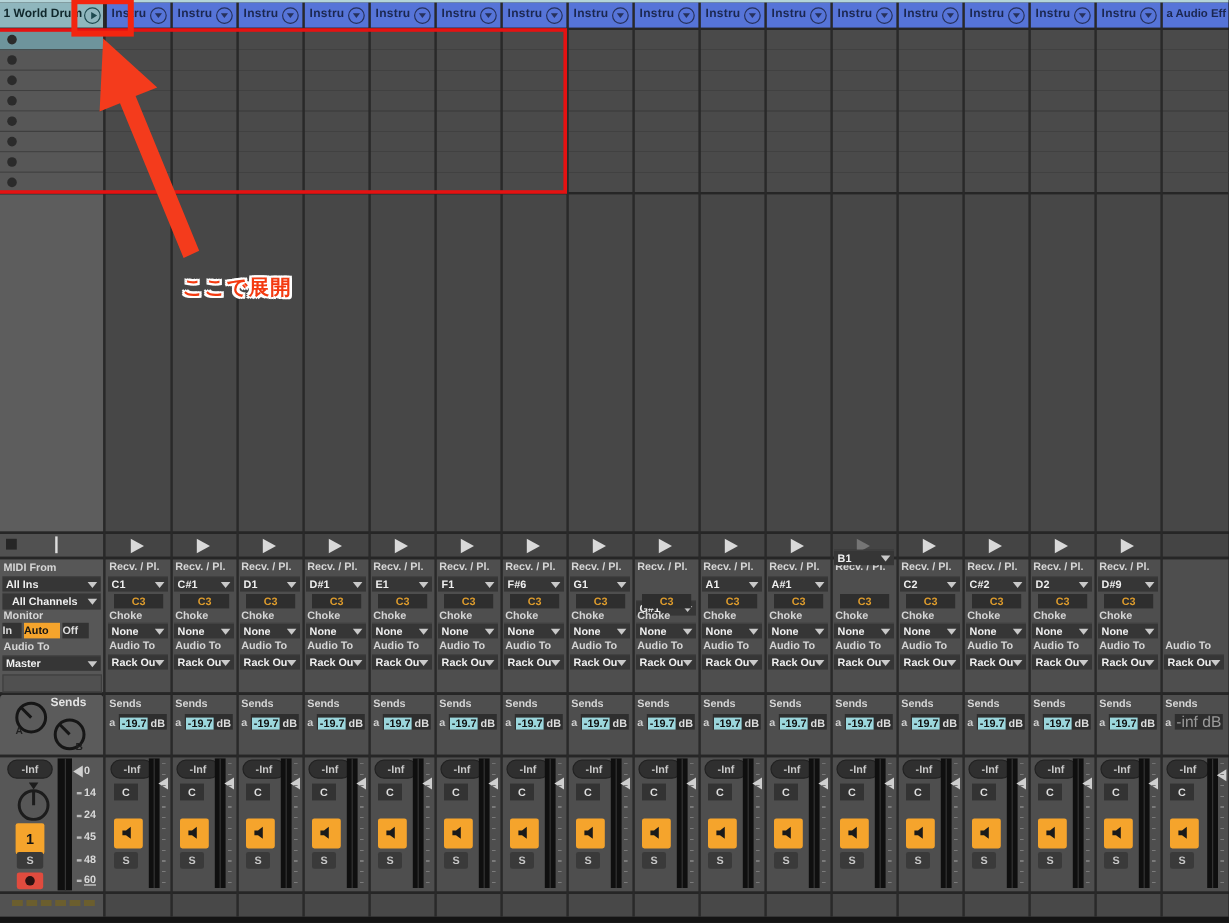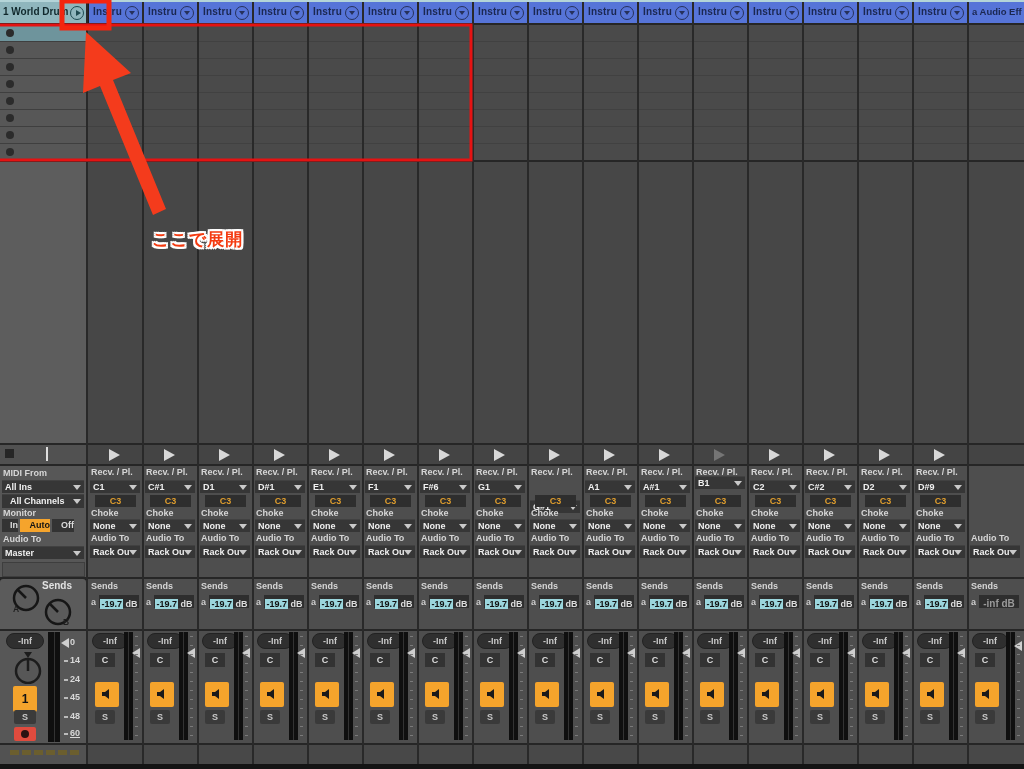--- a/index.html
+++ b/index.html
@@ -54,29 +54,29 @@
   .play-tri.disabled{border-left-color:#757575;}
   .stop-sq{position:absolute;top:449px;left:5px;width:9px;height:9px;background:#262626;}
   .cursor-line{position:absolute;top:447px;left:46px;width:1.5px;height:14px;background:#dedede;}
   
   .rlabel{position:absolute;left:3px;font-size:9px;font-weight:bold;color:#d6d6d6;white-space:nowrap;}
   .dd{position:absolute;left:2px;height:13px;background:#363636;box-shadow:inset 0 1px 0 rgba(255,255,255,.06);}
   .dd .dd-text{position:absolute;left:3px;top:1.5px;font-size:9px;font-weight:bold;color:#f0f0f0;white-space:nowrap;}
   .dd .dd-arrow{position:absolute;right:3px;top:4.5px;width:0;height:0;border-left:4px solid transparent;border-right:4px solid transparent;border-top:5px solid #c9c9c9;}
   .dd.w50{width:50px;} .dd.w82{width:82px;}
   .notebox{position:absolute;left:7px;width:41px;height:12px;background:#2e2e2e;text-align:center;font-size:9px;font-weight:bold;color:#df9d2d;line-height:12px;}
-  .monbtn{position:absolute;height:13px;background:#333333;color:#dddddd;font-size:9px;font-weight:bold;text-align:right;line-height:13px;}
+  .monbtn{position:absolute;height:13px;background:#333333;color:#dddddd;font-size:9px;font-weight:bold;text-align:left;line-height:13px;}
   .monbtn.active{background:#f5a42c;color:#141414;}
   .inset-box{position:absolute;left:2px;top:562px;width:81px;height:13px;background:#505050;border:1px solid #3e3e3e;}
   
   .send-letter{position:absolute;left:3px;font-size:9px;font-weight:bold;color:#cccccc;}
   .send-box{position:absolute;left:11px;width:40px;height:13px;background:#2e2e2e;line-height:13px;text-align:center;}
   .send-box .val{background:#9bd6dc;color:#101010;font-size:9px;font-weight:bold;padding:0 1px;}
   .send-box .unit{color:#dddddd;font-size:9px;font-weight:bold;}
-  .send-box .plain{color:#9a9a9a;font-size:10px;font-weight:bold;}
+  .send-box .plain{color:#9a9a9a;font-size:13px;font-weight:normal;}
   
   .pill{position:absolute;top:633px;left:4px;width:34px;height:14px;background:#2f2f2f;border:1px solid #222;border-radius:8px;
         font-size:9px;font-weight:bold;color:#c8c8c8;text-align:center;line-height:14px;}
   .panbox{position:absolute;top:653px;left:7px;width:20px;height:14px;background:#333;font-size:9px;font-weight:bold;color:#ddd;text-align:center;line-height:14px;}
   .spkbtn{position:absolute;top:682px;left:7px;width:24px;height:25px;background:#f5a42c;border-radius:2px;}
   .spkbtn svg{position:absolute;left:6px;top:6px;}
   .solobtn{position:absolute;top:710px;left:7px;width:20px;height:14px;background:#3a3a3a;font-size:9px;font-weight:bold;color:#c8c8c8;text-align:center;line-height:14px;border-radius:2px;}
   .meter{position:absolute;top:632px;width:9px;height:108px;background:#0f0f0f;}
   .meter .mid{position:absolute;left:4px;top:0;width:1px;height:108px;background:#333;}
   .fader-tri{position:absolute;width:0;height:0;border-top:5px solid transparent;border-bottom:5px solid transparent;border-right:8px solid #cfcfcf;}
@@ -728,21 +728,21 @@
     </div>
       <div class="col" style="left: 693px;">
       <div class="chain-hdr">
         <span class="lbl">Instru</span>
         <span class="circ">
             <span class="tri-dn"></span>
           </span>
       </div>
       <div class="play-tri disabled"></div>
       <div class="rlabel" style="top:467px">Recv. / Pl.</div>
-      <div class="dd w50" style="top:476px">
+      <div class="dd w50" style="top:458px">
         <span class="dd-text">B1</span>
           <span class="dd-arrow"></span>
       </div>
       <div class="notebox" style="top:495px">C3</div>
       <div class="rlabel" style="top:508px">Choke</div>
       <div class="dd w50" style="top:519px">
         <span class="dd-text">None</span>
           <span class="dd-arrow"></span>
       </div>
       <div class="rlabel" style="top:533px">Audio To</div>

